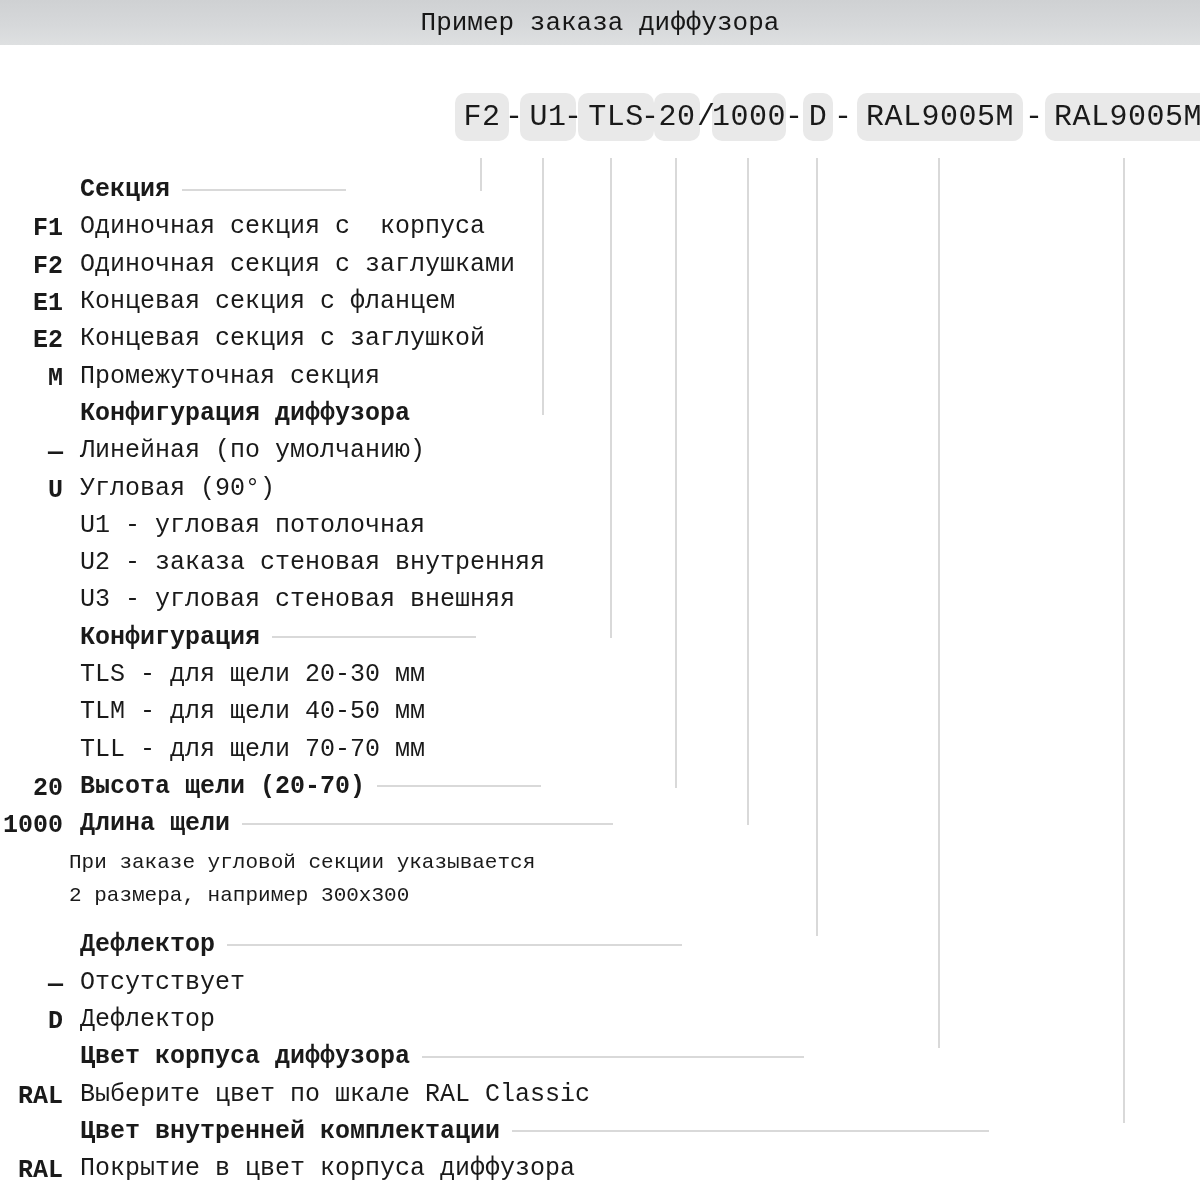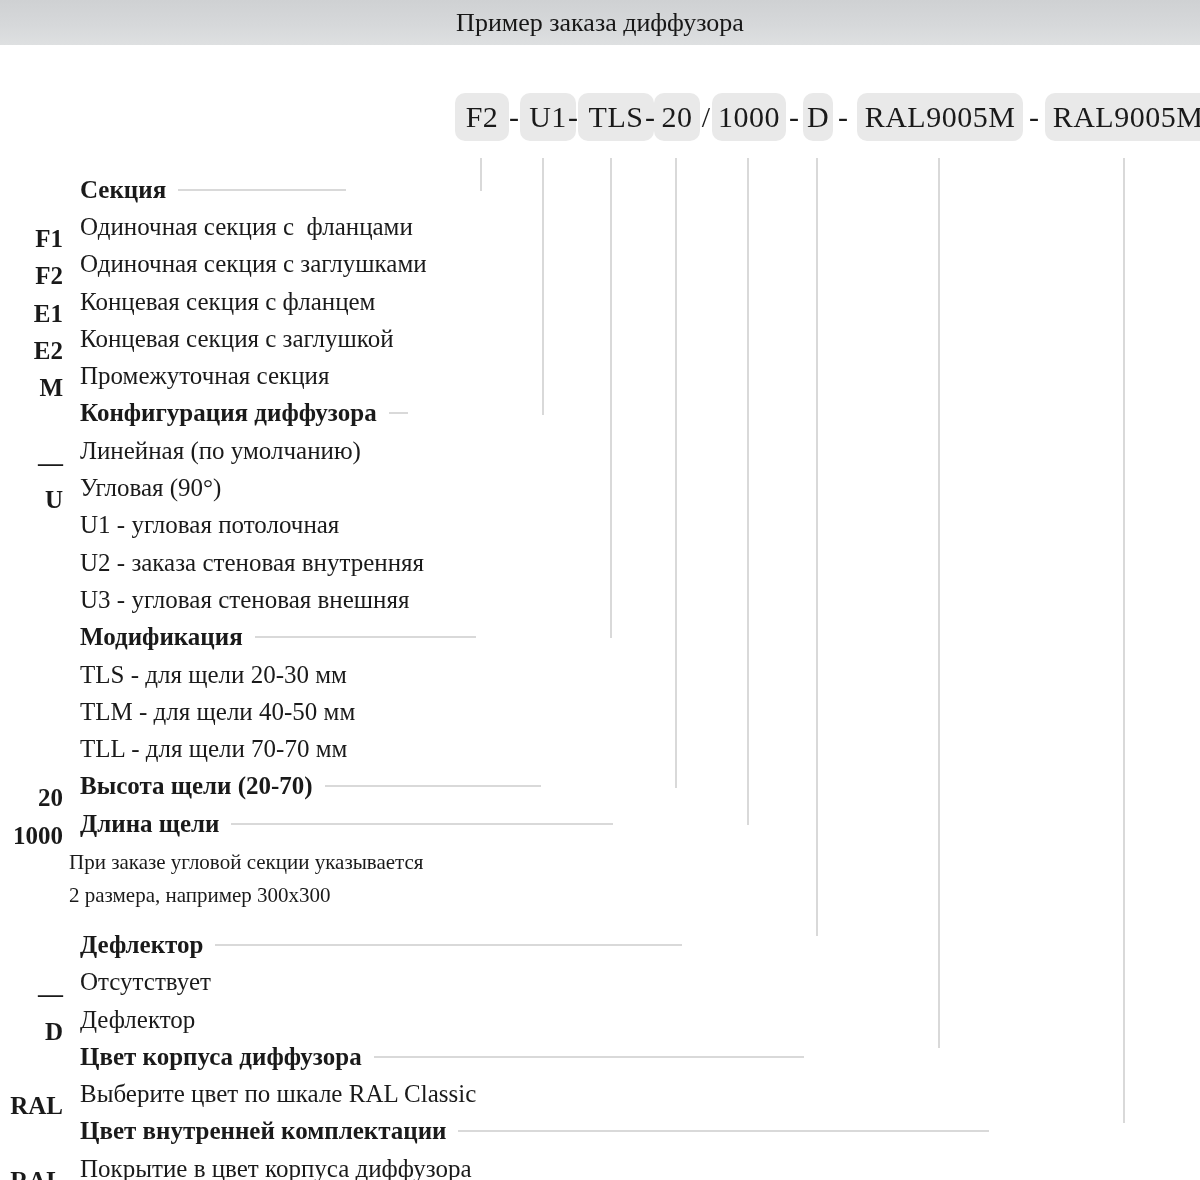--- a/index.html
+++ b/index.html
@@ -1,18 +1,18 @@
 <!DOCTYPE html>
 <html><head>
 <meta charset="utf-8">
 <style>
   html,body{margin:0;padding:0;background:#fff;}
   .stage{
     position:relative;width:1200px;height:1180px;background:#ffffff;
-    overflow:hidden;font-family:Liberation Serif, serif;color:#1a1a1a;
+    overflow:hidden;font-family:Liberation Mono, monospace;color:#1a1a1a;
   }
   
   .titlebar{
     position:absolute;top:0;left:0;width:1200px;height:45px;
     background:linear-gradient(180deg,#cfd1d3 0%,#d6d8da 55%,#dee0e1 100%);
     display:flex;align-items:center;justify-content:center;
     font-size:26px;color:#171717;
   }
   
   .chip{
@@ -24,21 +24,21 @@
     position:absolute;top:93px;height:48px;width:24px;line-height:48px;
     text-align:center;font-size:30px;color:#1a1a1a;
   }
   
   .rows{position:absolute;top:171px;left:0;width:1064px;}
   .row{
     position:relative;height:37.3px;display:flex;align-items:center;
     padding-left:80px;box-sizing:border-box;font-size:25px;
   }
   .row .code{
-    position:absolute;left:0;top:12px;width:63px;height:100%;
+    position:absolute;left:0;top:2px;width:63px;height:100%;
     display:flex;align-items:center;justify-content:flex-end;font-weight:700;
   }
   .row .label{font-weight:700;white-space:pre;}
   .row .text{font-weight:400;white-space:pre;}
   .hline{flex:1 1 auto;height:2px;background:#d9d9d9;margin-left:12px;}
   .note{
     padding-left:69px;font-size:21px;line-height:33px;
     margin:4px 0 14px 0;white-space:pre;
   }
   .vline{position:absolute;width:2px;background:#d9d9d9;}
@@ -67,21 +67,21 @@
       <div class="sep" style="left: 831px;">-</div>
       <div class="sep" style="left: 1022px;">-</div>
     </div>
   <div class="rows" id="rows">
       <div class="row">
         <span class="label">Секция</span>
         <span class="hline" style="margin-right: 718px;"></span>
       </div>
       <div class="row">
         <span class="code">F1</span>
-        <span class="text">Одиночная секция с  фланцами</span>
+        <span class="text">Одиночная секция с  корпуса</span>
       </div>
       <div class="row">
         <span class="code">F2</span>
         <span class="text">Одиночная секция с заглушками</span>
       </div>
       <div class="row">
         <span class="code">E1</span>
         <span class="text">Концевая секция с фланцем</span>
       </div>
       <div class="row">
@@ -107,21 +107,21 @@
       <div class="row">
         <span class="text">U1 - угловая потолочная</span>
       </div>
       <div class="row">
         <span class="text">U2 - заказа стеновая внутренняя</span>
       </div>
       <div class="row">
         <span class="text">U3 - угловая стеновая внешняя</span>
       </div>
       <div class="row">
-        <span class="label">Модификация</span>
+        <span class="label">Конфигурация</span>
         <span class="hline" style="margin-right: 588px;"></span>
       </div>
       <div class="row">
         <span class="text">TLS - для щели 20-30 мм</span>
       </div>
       <div class="row">
         <span class="text">TLM - для щели 40-50 мм</span>
       </div>
       <div class="row">
         <span class="text">TLL - для щели 70-70 мм</span>

